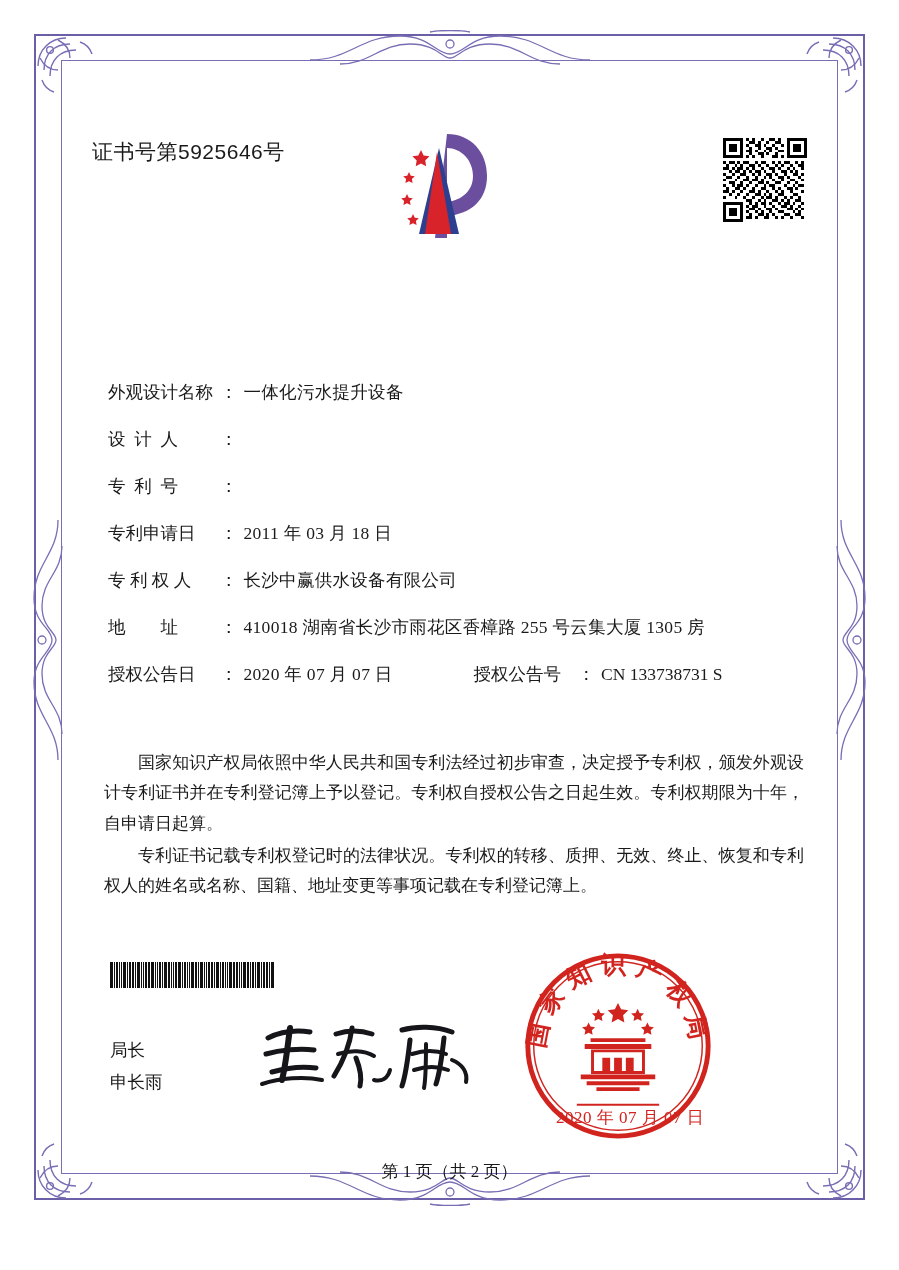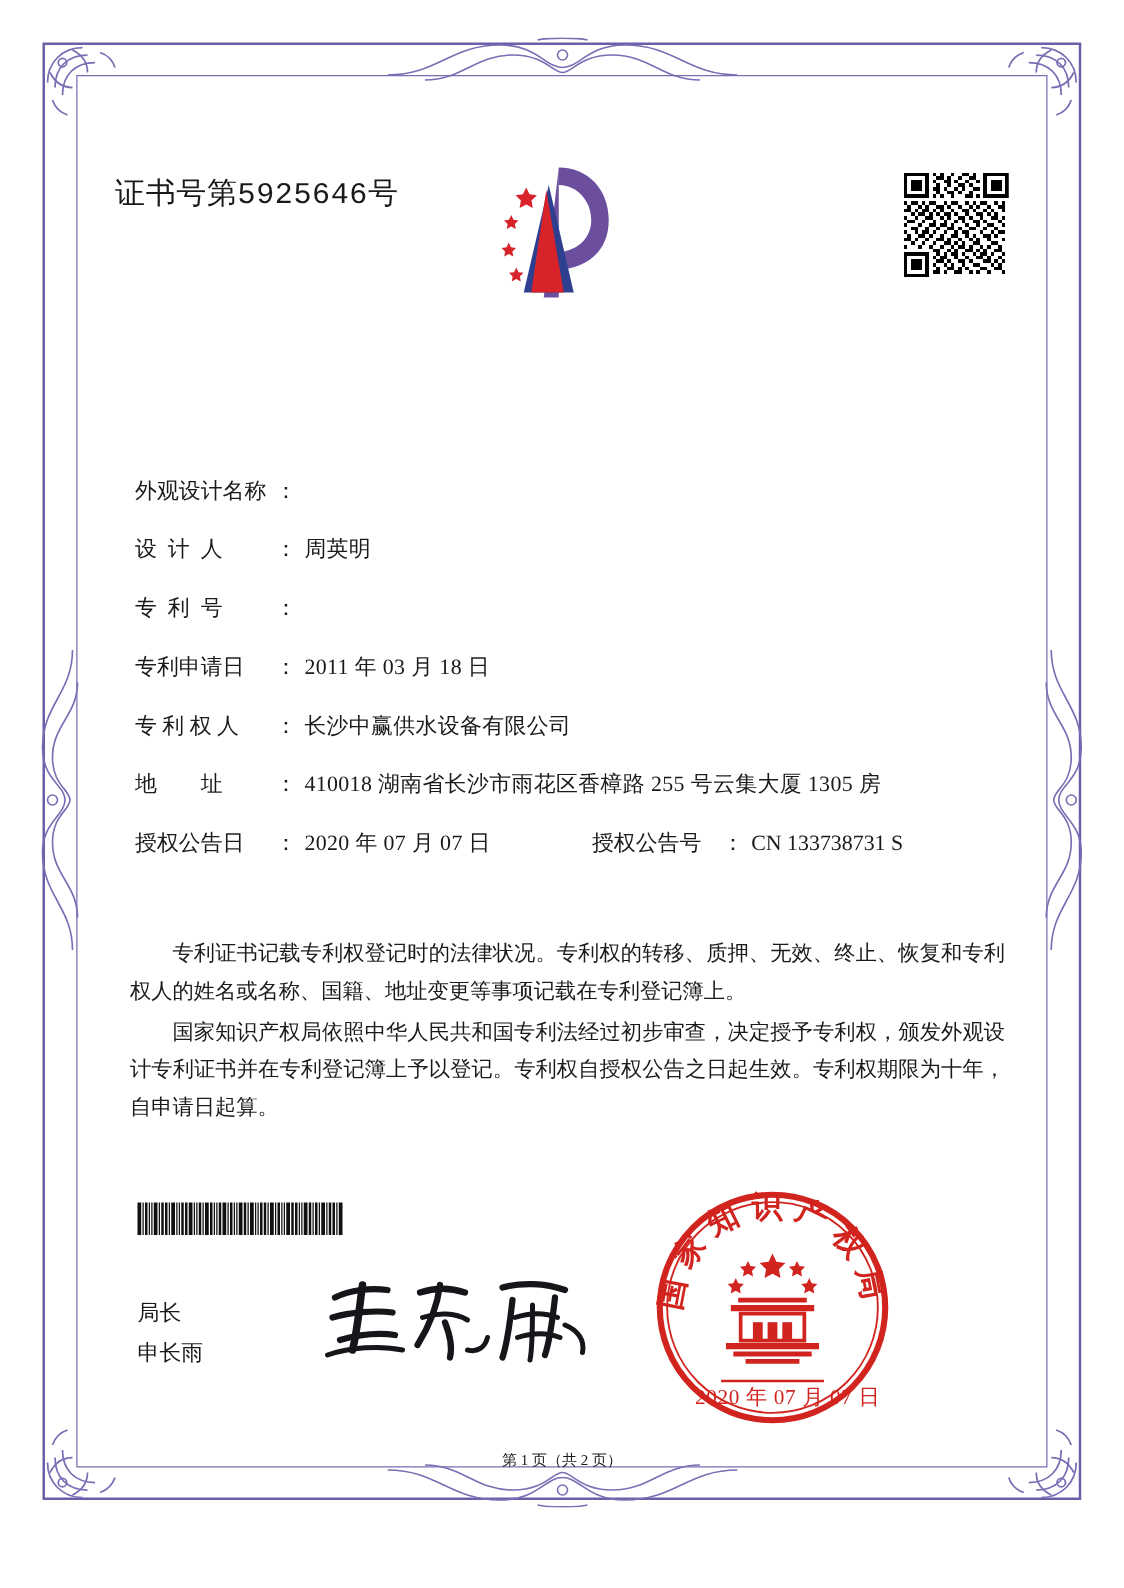--- a/index.html
+++ b/index.html
@@ -52,23 +52,23 @@
   }
   .edge-top  { left: 310px; top: 30px;  width: 280px; height: 36px; }
   .edge-bot  { left: 310px; bottom: 64px; width: 280px; height: 36px; transform: scaleY(-1); }
   .edge-left { left: 28px;  top: 520px; width: 36px;  height: 240px; }
   .edge-right{ right: 28px; top: 520px; width: 36px;  height: 240px; transform: scaleX(-1); }
 
   
   .cert-number {
     position: absolute;
     left: 92px; top: 138px;
-    font-size: 24px;
+    font-size: 21px;
     letter-spacing: 0.5px;
-    font-family: Liberation Mono, monospace;
+    font-family: Liberation Sans, sans-serif;
   }
   .logo {
     position: absolute;
     left: 385px; top: 128px;
     width: 120px; height: 118px;
   }
   .qrcode {
     position: absolute;
     right: 92px; top: 138px;
     width: 84px; height: 84px;
@@ -180,21 +180,21 @@
     font-size: 17px;
     color: #d2241f;
     letter-spacing: 0.5px;
   }
 
   
   .page-no {
     position: absolute;
     left: 0; right: 0; top: 1160px;
     text-align: center;
-    font-size: 12px;
+    font-size: 17px;
   }
   .footnote {
     position: absolute;
     left: 0; right: 0; top: 1212px;
     text-align: center;
     font-size: 16px;
     font-weight: bold;
     color: #333;
   }
 </style>
@@ -341,25 +341,25 @@
       <path d="M9 26h1v1H9zM12 26h2v1h-2zM15 26h1v1h-1zM17 26h1v1h-1zM21 26h2v1h-2zM25 26h2v1h-2z"></path>
       <path d="M8 27h2v1H8zM11 27h1v1h-1zM14 27h2v1h-2zM18 27h1v1h-1zM20 27h1v1h-1zM23 27h1v1h-1zM27 27h1v1h-1z"></path>
     </g>
   </svg>
 
 
   <div class="fields">
     <div class="field-row">
       <span class="field-label">外观设计名称</span>
       <span class="field-colon">：</span>
+      <span class="field-value">一体化污水提升设备</span>
     </div>
     <div class="field-row">
       <span class="field-label">设  计  人</span>
       <span class="field-colon">：</span>
-      <span class="field-value">周英明</span>
     </div>
     <div class="field-row">
       <span class="field-label">专  利  号</span>
       <span class="field-colon">：</span>
     </div>
     <div class="field-row">
       <span class="field-label">专利申请日</span>
       <span class="field-colon">：</span>
       <span class="field-value">2011 年 03 月 18 日</span>
     </div>
@@ -377,22 +377,22 @@
       <span class="field-label">授权公告日</span>
       <span class="field-colon">：</span>
       <span class="field-value">2020 年 07 月 07 日</span>
       <span class="field-label2">授权公告号</span>
       <span class="field-colon">：</span>
       <span class="field-value2">CN 133738731 S</span>
     </div>
   </div>
 
   <div class="paragraphs">
+    <p>国家知识产权局依照中华人民共和国专利法经过初步审查，决定授予专利权，颁发外观设计专利证书并在专利登记簿上予以登记。专利权自授权公告之日起生效。专利权期限为十年，自申请日起算。</p>
     <p>专利证书记载专利权登记时的法律状况。专利权的转移、质押、无效、终止、恢复和专利权人的姓名或名称、国籍、地址变更等事项记载在专利登记簿上。</p>
-    <p>国家知识产权局依照中华人民共和国专利法经过初步审查，决定授予专利权，颁发外观设计专利证书并在专利登记簿上予以登记。专利权自授权公告之日起生效。专利权期限为十年，自申请日起算。</p>
   </div>
 
   <div class="barcode">
     <i style="width:3px"></i>
       <i style="width:1px"></i>
       <i style="width:2px"></i>
       <i style="width:1px"></i>
     <i style="width:1px"></i>
       <i style="width:3px"></i>
       <i style="width:1px"></i>

